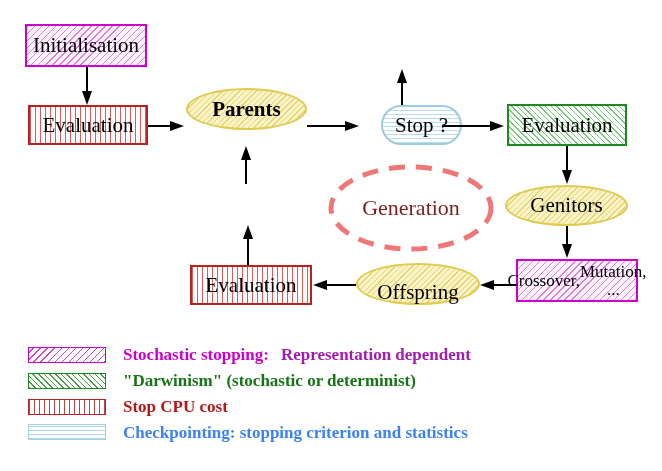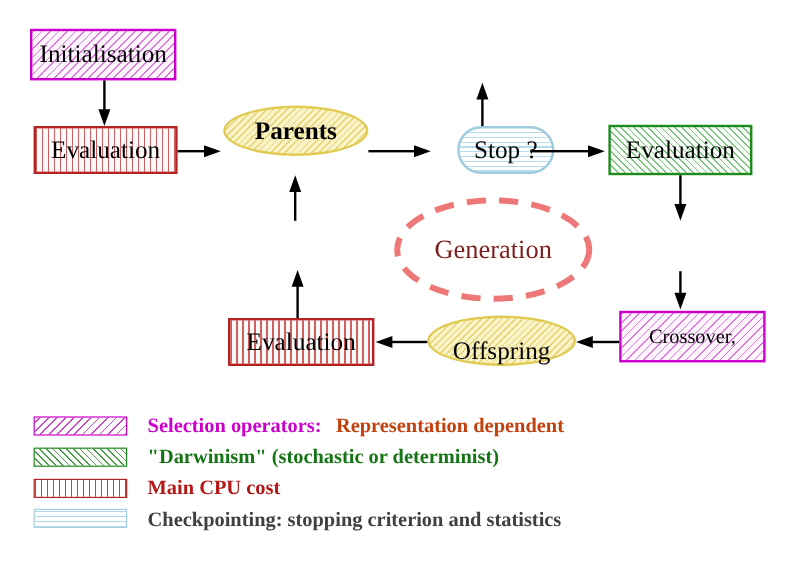--- a/index.html
+++ b/index.html
@@ -55,24 +55,24 @@
     background-image:repeating-linear-gradient(45deg,#4aa04a 0,#4aa04a 1px,transparent 1px,transparent 4px); }
   .sw-red { border:1px solid #b42222;
     background-image:repeating-linear-gradient(90deg,#c04444 0,#c04444 1px,transparent 1px,transparent 5px); }
   .sw-cyan { border:1px solid #a5cfe2;
     background-image:repeating-linear-gradient(0deg,#aed7e9 0,#aed7e9 1px,transparent 1px,transparent 4px); }
   .legend-text {
     position:absolute; left:123px; font-size:17px; font-weight:bold;
     white-space:nowrap; line-height:20px;
   }
   .t-magenta { color:#cc00cc; }
-  .t-gold { color:#c2410c; margin-left:12px; }
+  .t-gold { color:#a21caf; margin-left:12px; }
   .t-green { color:#157515; }
   .t-darkred { color:#b51717; }
-  .t-cyan { color:#404040; }
+  .t-cyan { color:#3b82f6; }
   .small-label { font-size:17px; }
 </style>
 </head>
 <body>
 
 <div class="stage">
 
   <div class="node hatch-magenta" style="left:25px; top:24px; width:122px; height:43px;">
     <span>Initialisation</span>
   </div>
@@ -95,31 +95,35 @@
   </div>
 
 
   <div class="generation-wrap" style="left:327px; top:163px; width:168px; height:90px;">
     <svg width="168" height="90" viewBox="0 0 168 90">
       <ellipse cx="84" cy="45" rx="80" ry="41" fill="none" stroke="#ee7878" stroke-width="5" stroke-dasharray="16 11"></ellipse>
     </svg>
     <div class="generation-label">Generation</div>
   </div>
 
+  <div class="node ellipse-yellow" style="left:505px; top:185px; width:123px; height:41px;">
+    <span>Genitors</span>
+  </div>
 
   <div class="node stripes-red" style="left:190px; top:265px; width:122px; height:40px;">
     <span>Evaluation</span>
   </div>
 
   <div class="node ellipse-yellow" style="left:356px; top:263px; width:124px; height:42px;align-items:flex-end;">
     <span>Offspring</span>
   </div>
 
   <div class="node hatch-magenta small-label" style="left:516px; top:259px; width:122px; height:43px; flex-direction:row;">
     <span>Crossover,</span>
+    <span>Mutation, ...</span>
   </div>
 
   <div class="line" style="left:86px; top:67px; width:2px; height:25px;"></div>
   <div class="ah ah-down" style="left:82px; top:91px;"></div>
 
   <div class="line" style="left:148px; top:125px; width:23px; height:2px;"></div>
   <div class="ah ah-right" style="left:170px; top:121px;"></div>
 
   <div class="line" style="left:307px; top:125px; width:39px; height:2px;"></div>
   <div class="ah ah-right" style="left:345px; top:121px;"></div>
@@ -143,25 +147,25 @@
   <div class="line" style="left:326px; top:284px; width:30px; height:2px;"></div>
 
   <div class="ah ah-up" style="left:243px; top:225px;"></div>
   <div class="line" style="left:247px; top:238px; width:2px; height:27px;"></div>
 
   <div class="ah ah-up" style="left:241px; top:146px;"></div>
   <div class="line" style="left:245px; top:159px; width:2px; height:25px;"></div>
 
   <div class="swatch sw-magenta" style="top:347px;"></div>
   <div class="legend-text" style="top:345px;">
-    <span class="t-magenta">Selection operators:</span><span class="t-gold">Representation dependent</span>
+    <span class="t-magenta">Stochastic stopping:</span><span class="t-gold">Representation dependent</span>
   </div>
 
   <div class="swatch sw-green" style="top:373px;"></div>
   <div class="legend-text t-green" style="top:371px;">"Darwinism" (stochastic or determinist)</div>
 
   <div class="swatch sw-red" style="top:399px;"></div>
-  <div class="legend-text t-darkred" style="top:397px;">Main CPU cost</div>
+  <div class="legend-text t-darkred" style="top:397px;">Stop CPU cost</div>
 
   <div class="swatch sw-cyan" style="top:424px;"></div>
   <div class="legend-text t-cyan" style="top:423px;">Checkpointing: stopping criterion and statistics</div>
 
 </div>
 
 </body></html>

